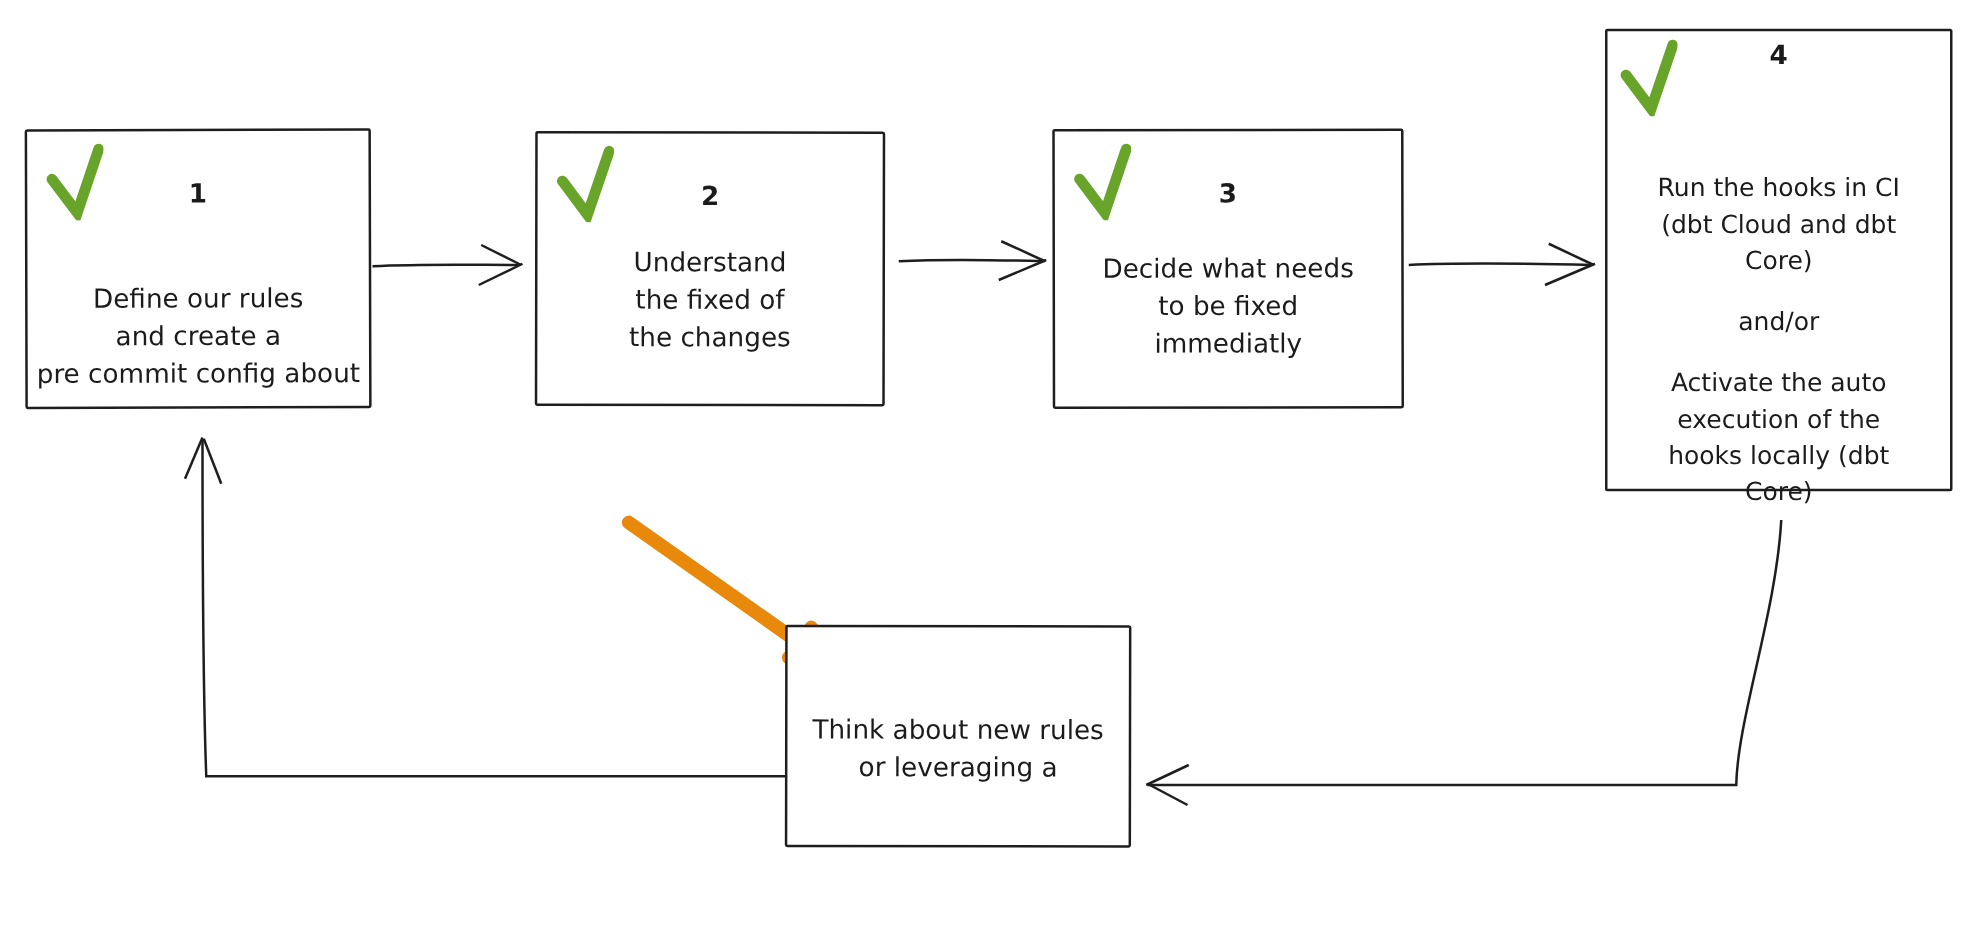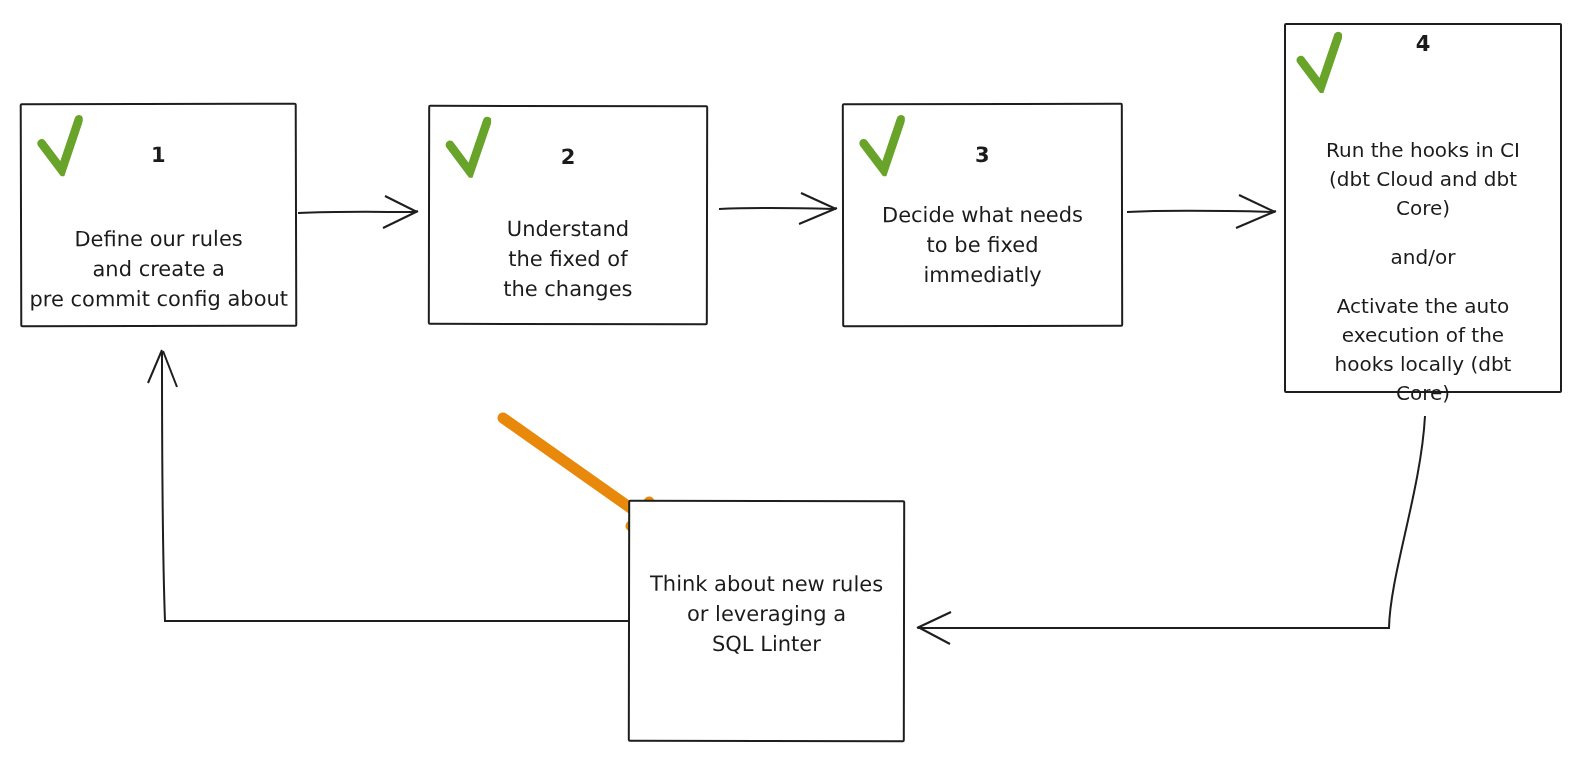--- a/index.html
+++ b/index.html
@@ -13,38 +13,38 @@
     position:absolute;
     border:2px solid #1e1e1e;
     border-radius:2px;
     background:#ffffff;
     box-sizing:border-box;
   }
   #node-step1 { left:20px;   top:103px; width:277px; height:224px; transform:rotate(-0.15deg); }
   #node-step2 { left:428px;  top:105px; width:280px; height:220px; transform:rotate(0.1deg); }
   #node-step3 { left:842px;  top:103px; width:281px; height:224px; transform:rotate(-0.1deg); }
   #node-step4 { left:1284px; top:23px;  width:278px; height:370px; }
-  #node-loop  { left:628px;  top:500px; width:277px; height:242px; transform:rotate(0.1deg); }
+  #node-loop  { left:628px;  top:500px; width:277px; height:178px; transform:rotate(0.1deg); }
 
   .check { position:absolute; left:15px; top:9px; width:46px; height:62px; }
   #node-step4 .check { left:10px; top:6px; }
 
   .node-number {
     position:absolute; top:38px; left:0; right:0;
     text-align:center; font-size:21px; font-weight:bold;
   }
   #node-step4 .node-number { top:7px; }
 
   .node-text {
     position:absolute; left:0; right:0;
     text-align:center; font-size:21px; line-height:30px;
     white-space:nowrap;
   }
   #node-step1 .node-text { top:95px;margin-top:24px; }
-  #node-step2 .node-text { top:107px; }
+  #node-step2 .node-text { top:88px; }
   #node-step3 .node-text { top:95px; }
   #node-step4 .node-text { top:64px; line-height:29px; font-size:20px;margin-top:47px; }
   #node-loop  .node-text { top:67px; }
   .line { min-height:1em; }
 
   .arrow-layer {
     position:absolute; left:0; top:0; width:1584px; height:757px;
     pointer-events:none;
   }
   .ink        { stroke:#1e1e1e; stroke-width:2;  fill:none; }
@@ -146,17 +146,16 @@
       <div class="line">execution of the</div>
       <div class="line">hooks locally (dbt</div>
       <div class="line">Core)</div>
     </div>
   </div>
 
   <div class="node" id="node-loop">
     <div class="node-text">
       <div class="line">Think about new rules</div>
       <div class="line">or leveraging a</div>
-      <div class="line">SQL Linter</div>
     </div>
   </div>
 
 </div>
 
 </body></html>

